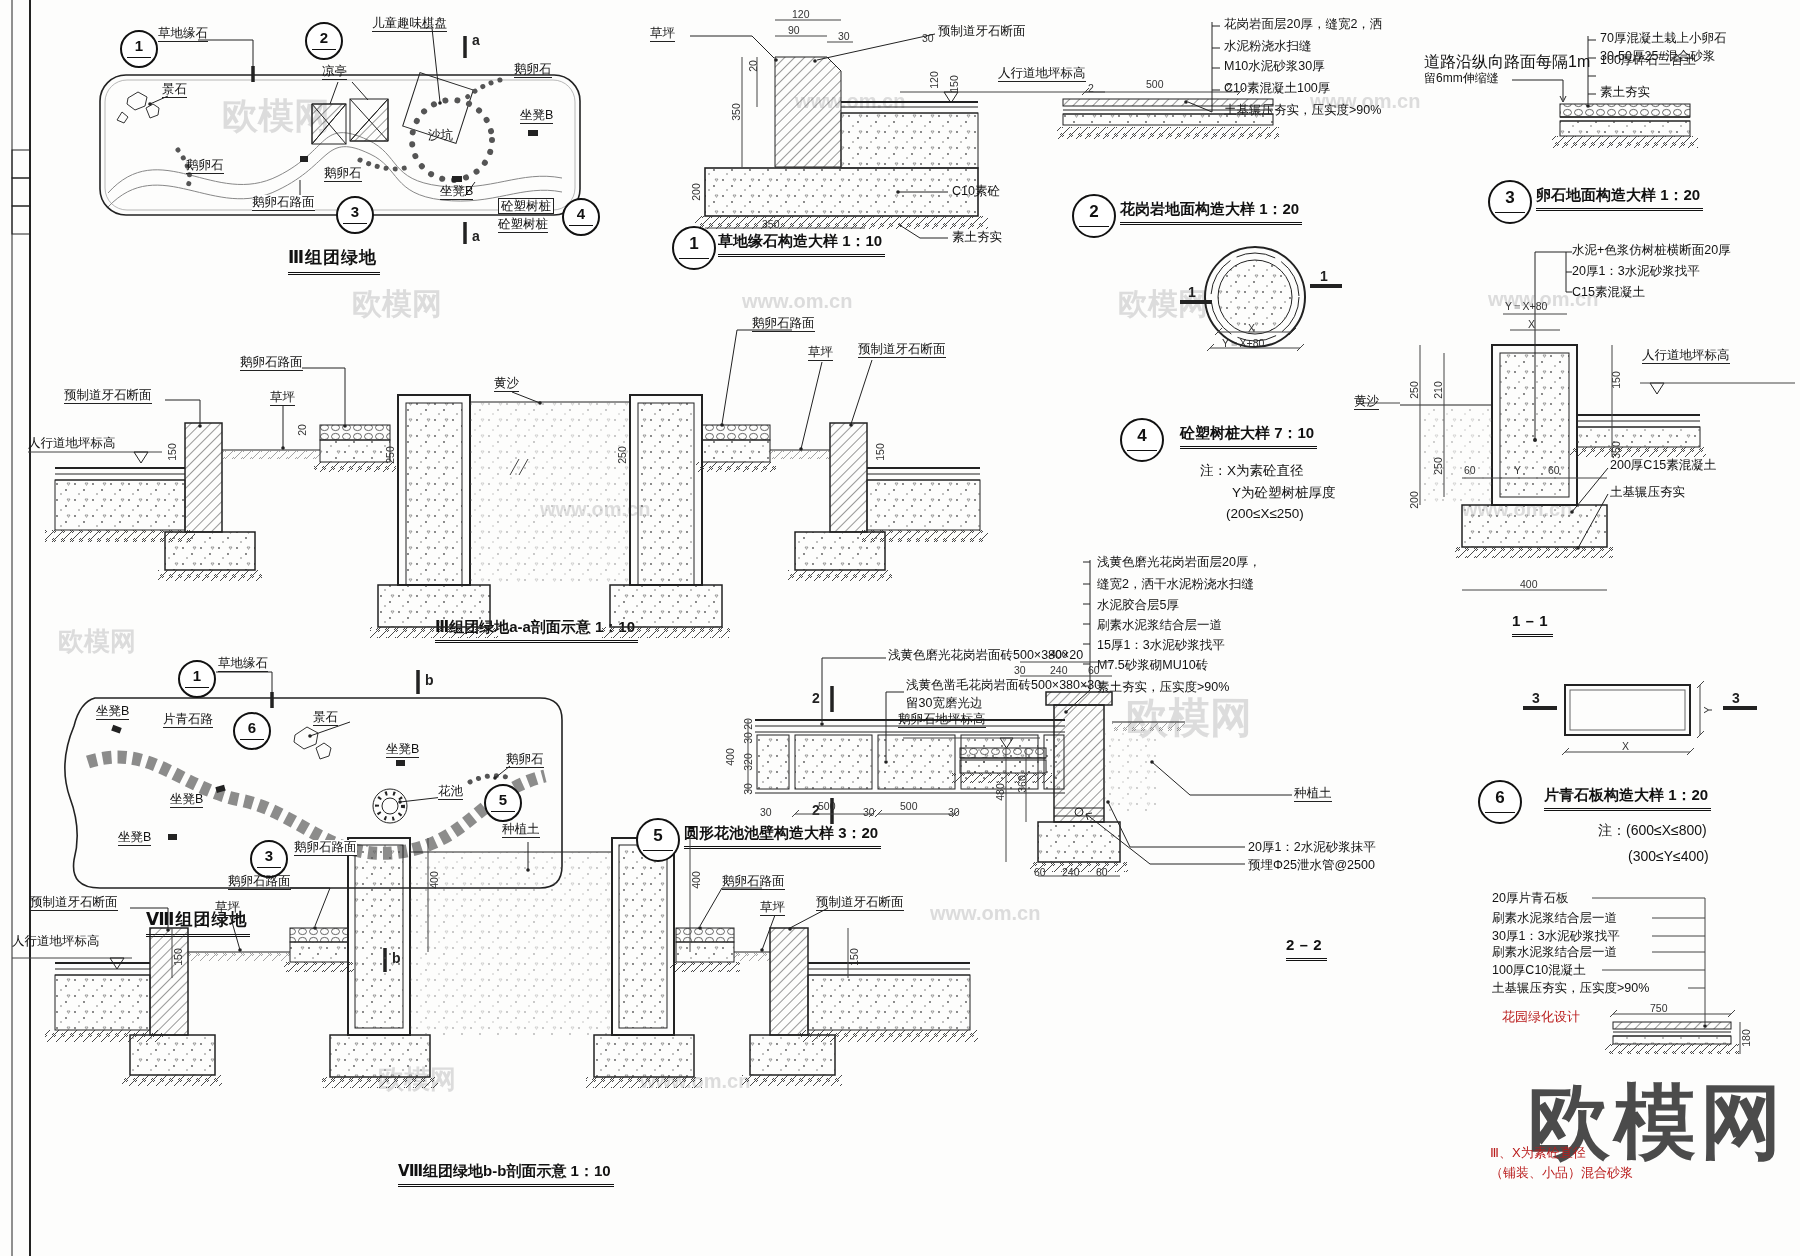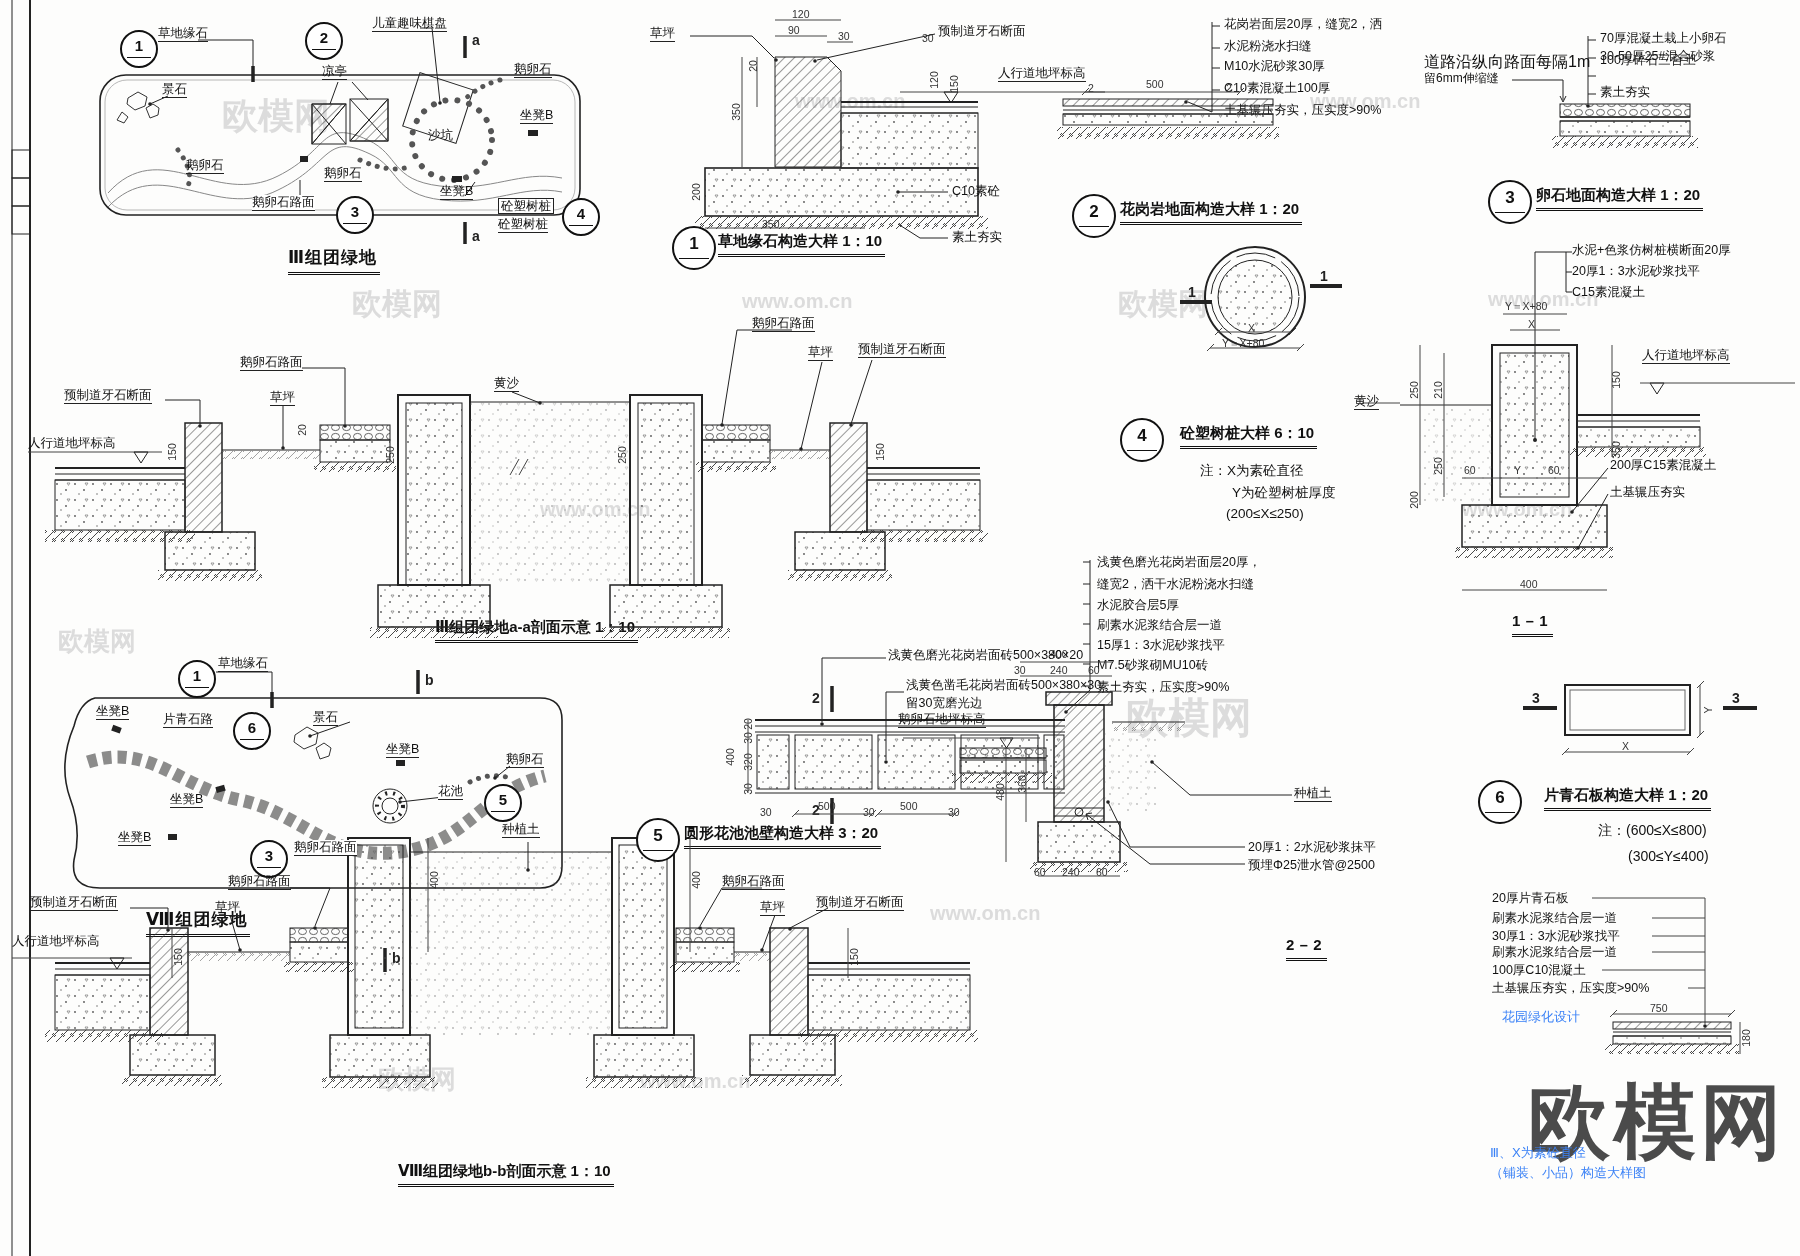--- a/index.html
+++ b/index.html
@@ -15,21 +15,21 @@
   .ttl{position:absolute;font-size:17px;font-weight:700;white-space:nowrap;
        border-bottom:3.5px double #111;padding:0 3px 3px 0;letter-spacing:1px;}
   .circ{position:absolute;width:34px;height:34px;border:2px solid #111;border-radius:50%;
         text-align:center;font-weight:700;font-size:15px;line-height:27px;background:#fff;}
   .circ i{position:absolute;left:5px;right:5px;bottom:8px;border-top:1.6px solid #111;}
   .circ.big{width:40px;height:40px;line-height:32px;font-size:17px;}
   .circ.big i{bottom:9px;}
   .secm{position:absolute;font-size:14px;font-weight:700;color:#222;}
   .wm{position:absolute;color:#dcdcdc;font-weight:700;white-space:nowrap;z-index:0;}
   .logo{position:absolute;font-size:82px;font-weight:700;color:#4b4b4b;letter-spacing:4px;}
-  .tb{position:absolute;font-size:13px;color:#3b82f6;white-space:nowrap;}
+  .tb{position:absolute;font-size:13px;color:#b91c1c;white-space:nowrap;}
 </style>
 </head>
 <body>
 
 <div class="sheet">
 
 <svg width="1800" height="1256" style="position:absolute;left:0;top:0;z-index:1" stroke="#222" fill="none" stroke-width="1">
 <defs>
   <pattern id="ht" width="7" height="7" patternUnits="userSpaceOnUse" patternTransform="rotate(45)">
     <line x1="0" y1="0" x2="0" y2="7" stroke="#333" stroke-width="1"></line>
@@ -463,21 +463,21 @@
 <span class="dm rot" style="left:390px;top:455px">250</span>
 <span class="dm rot" style="left:622px;top:455px">250</span>
 <span class="dm rot" style="left:880px;top:452px">150</span>
 <span class="cap" style="left:435px;top:618px">Ⅲ组团绿地a-a剖面示意 1：10</span>
 
 <span class="secm" style="left:1188px;top:284px">1</span>
 <span class="secm" style="left:1320px;top:268px">1</span>
 <span class="dm" style="left:1248px;top:322px">X</span>
 <span class="dm" style="left:1222px;top:337px">Y＝X+80</span>
 <span class="circ big" style="left:1120px;top:418px;z-index:2"><b>4</b><i></i></span>
-<span class="cap" style="left:1180px;top:424px">砼塑树桩大样 6：10</span>
+<span class="cap" style="left:1180px;top:424px">砼塑树桩大样 7：10</span>
 <span class="nt" style="left:1200px;top:462px;font-size:13.5px">注：X为素砼直径</span>
 <span class="nt" style="left:1232px;top:484px;font-size:13.5px">Y为砼塑树桩厚度</span>
 <span class="nt" style="left:1226px;top:506px;font-size:13.5px">(200≤X≤250)</span>
 
 <span class="lb u" style="left:1354px;top:394px;z-index:2">黄沙</span>
 <span class="nt" style="left:1572px;top:242px">水泥+色浆仿树桩横断面20厚</span>
 <span class="nt" style="left:1572px;top:263px">20厚1：3水泥砂浆找平</span>
 <span class="nt" style="left:1572px;top:284px">C15素混凝土</span>
 <span class="dm" style="left:1505px;top:300px">Y＝X+80</span>
 <span class="dm" style="left:1528px;top:318px">X</span>
@@ -582,15 +582,15 @@
 <span class="lb u" style="left:816px;top:895px;z-index:2">预制道牙石断面</span>
 <span class="dm rot" style="left:434px;top:880px">400</span>
 <span class="dm rot" style="left:696px;top:880px">400</span>
 <span class="dm rot" style="left:178px;top:957px">150</span>
 <span class="dm rot" style="left:854px;top:957px">150</span>
 <span class="cap" style="left:398px;top:1162px">Ⅷ组团绿地b-b剖面示意 1：10</span>
 
 <span class="tb" style="left:1502px;top:1008px">花园绿化设计</span>
 <span class="logo" style="left:1528px;top:1068px">欧模网</span>
 <span class="tb" style="left:1490px;top:1144px">Ⅲ、X为素砼直径</span>
-<span class="tb" style="left:1490px;top:1164px">（铺装、小品）构造大样图</span>
+<span class="tb" style="left:1490px;top:1164px">（铺装、小品）混合砂浆</span>
 
 </div>
 
 </body></html>

